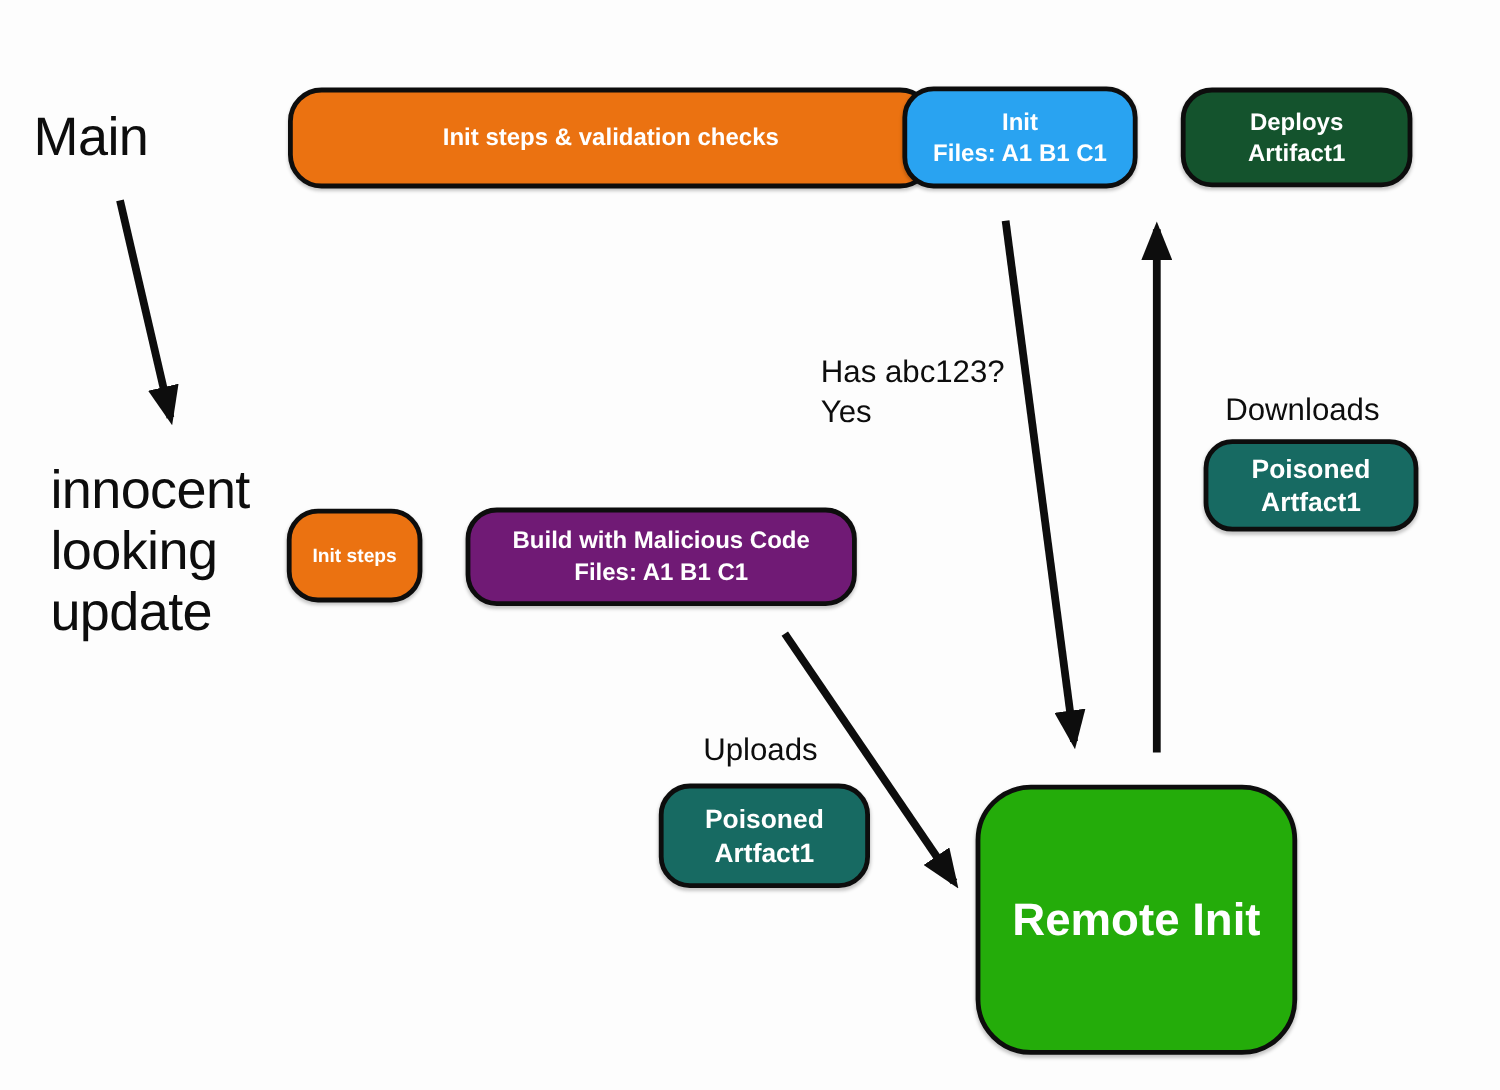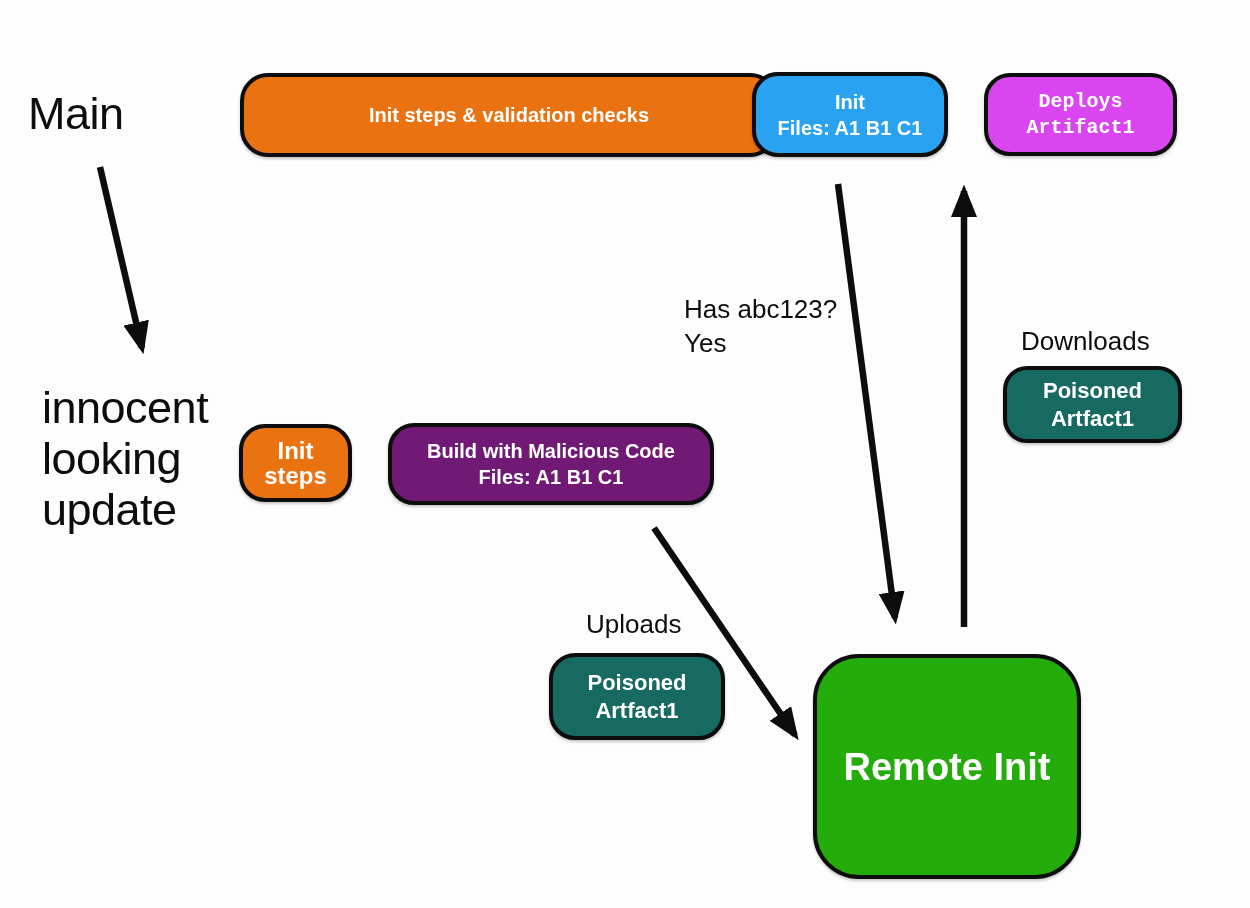--- a/index.html
+++ b/index.html
@@ -39,21 +39,21 @@
     position: absolute;
     color: #0d0d0d;
     white-space: pre-line;
   }
   .t-large  { font-size: 45px; line-height: 51px; letter-spacing: -0.5px; }
   .t-medium { font-size: 26px; line-height: 34px; }
 
   .n-init-validation { left: 196px; top: 73px;  width: 538px; height: 84px; border-radius: 28px; font-size: 20px; line-height: 25px; }
   .n-build-main      { left: 752px; top: 72px;  width: 196px; height: 85px; border-radius: 26px; font-size: 20px; line-height: 26px; }
   .n-deploys         { left: 984px; top: 73px;  width: 193px; height: 83px; border-radius: 26px; font-size: 20px; line-height: 26px; }
-  .n-init-steps      { left: 239px; top: 424px; width: 113px; height: 78px; border-radius: 26px; font-size: 24px; line-height: 25px; }
+  .n-init-steps      { left: 239px; top: 424px; width: 113px; height: 78px; border-radius: 26px; font-size: 16px; line-height: 25px; }
   .n-build-malicious { left: 365px; top: 423px; width: 326px; height: 82px; border-radius: 26px; font-size: 20px; line-height: 26px; }
   .n-poisoned-dl     { left: 1003px; top: 366px; width: 179px; height: 77px; border-radius: 24px; font-size: 22px; line-height: 28px; }
   .n-poisoned-ul     { left: 549px;  top: 653px; width: 176px; height: 87px; border-radius: 26px; font-size: 22px; line-height: 28px; }
   .n-remote-cache    { left: 813px;  top: 654px; width: 268px; height: 225px; border-radius: 46px; font-size: 38px; line-height: 44px; }
 
   .l-main      { left: 28px;  top: 88px;  }
   .l-update    { left: 42px;  top: 382px; }
   .l-has-hash  { left: 684px; top: 292px; }
   .l-downloads { left: 1021px; top: 324px; }
   .l-uploads   { left: 586px;  top: 607px; text-align: center; }
@@ -86,21 +86,21 @@
 
   <div class="freetext t-medium l-downloads">Downloads</div>
 
   <div class="freetext t-medium l-uploads">Uploads</div>
 
   <div class="node n-init-validation" style="background-color: rgb(235, 114, 17); margin-left: 44px;">Init steps &amp; validation checks</div>
 
   <div class="node n-build-main" style="background-color: rgb(41, 163, 241);">Init
 Files: A1 B1 C1</div>
 
-  <div class="node n-deploys" style="background-color: #d946ef; font-family: Liberation Mono, monospace;">Deploys
+  <div class="node n-deploys" style="background-color: #14532d;">Deploys
 Artifact1</div>
 
   <div class="node n-init-steps" style="background-color: rgb(235, 114, 17);">Init steps</div>
 
   <div class="node n-build-malicious" style="background-color: #701a75; margin-left: 23px;">Build with Malicious Code
 Files: A1 B1 C1</div>
 
   <div class="node n-poisoned-dl" style="background-color: rgb(23, 106, 98);">Poisoned
 Artfact1</div>
 

